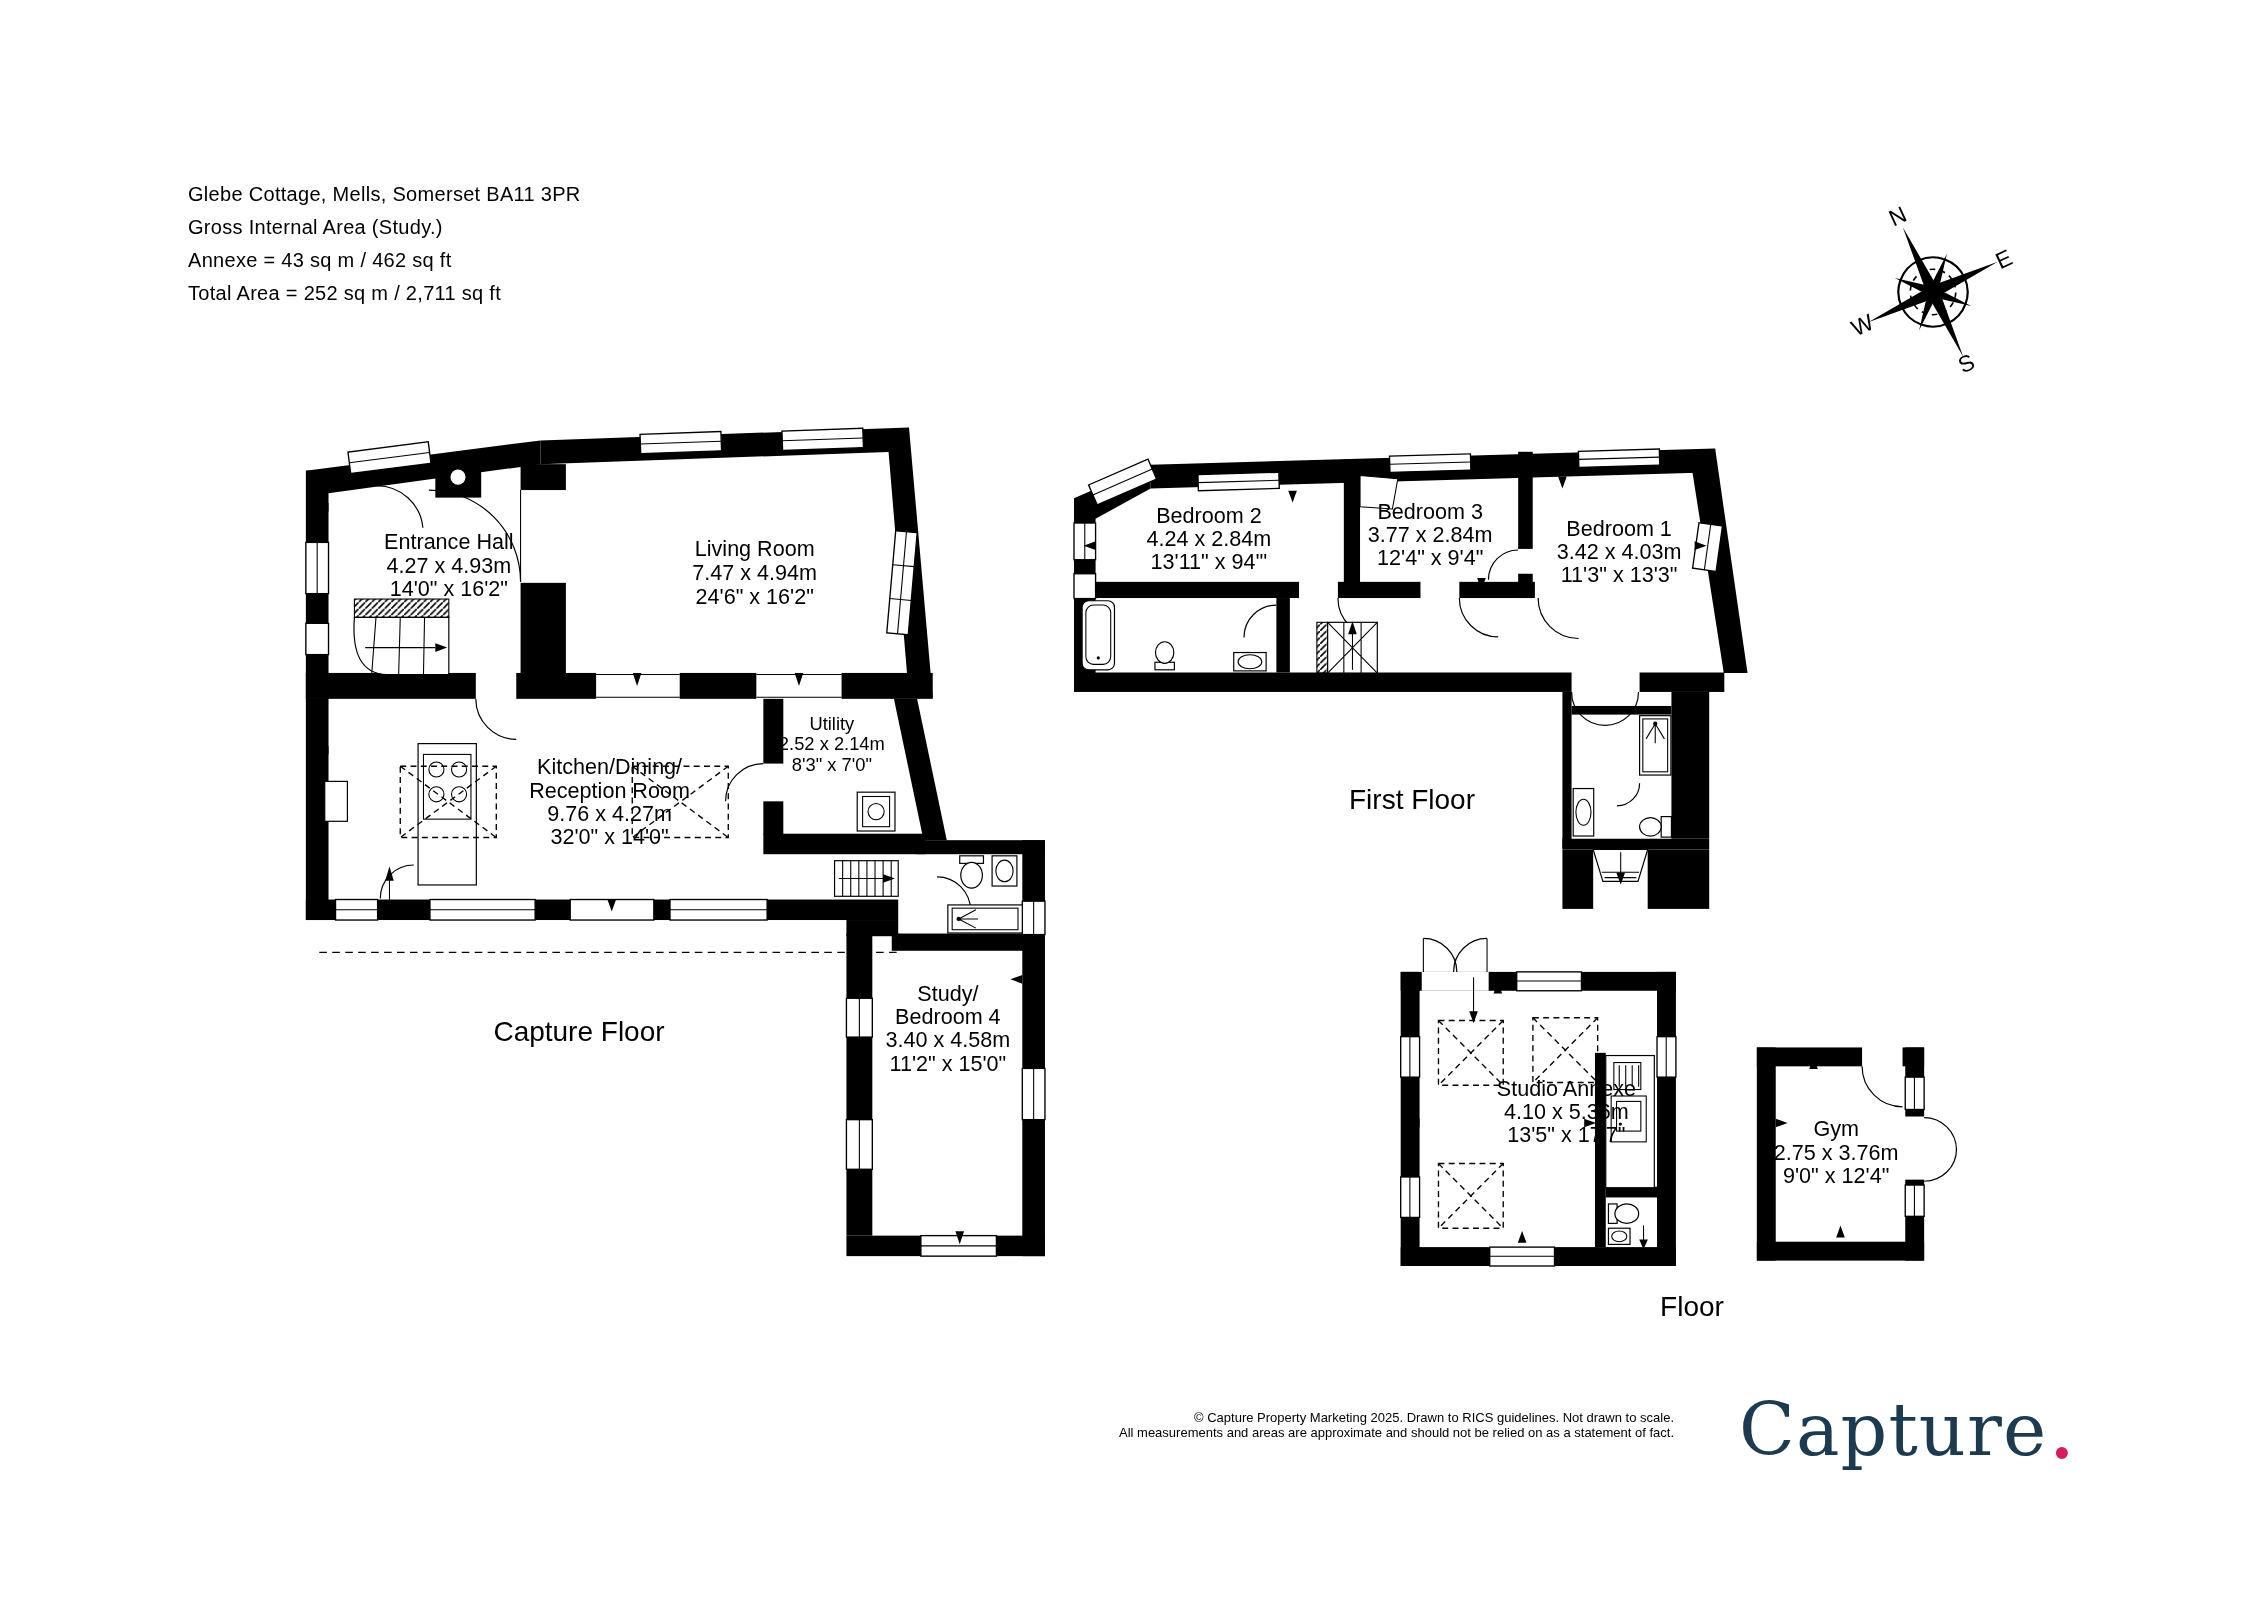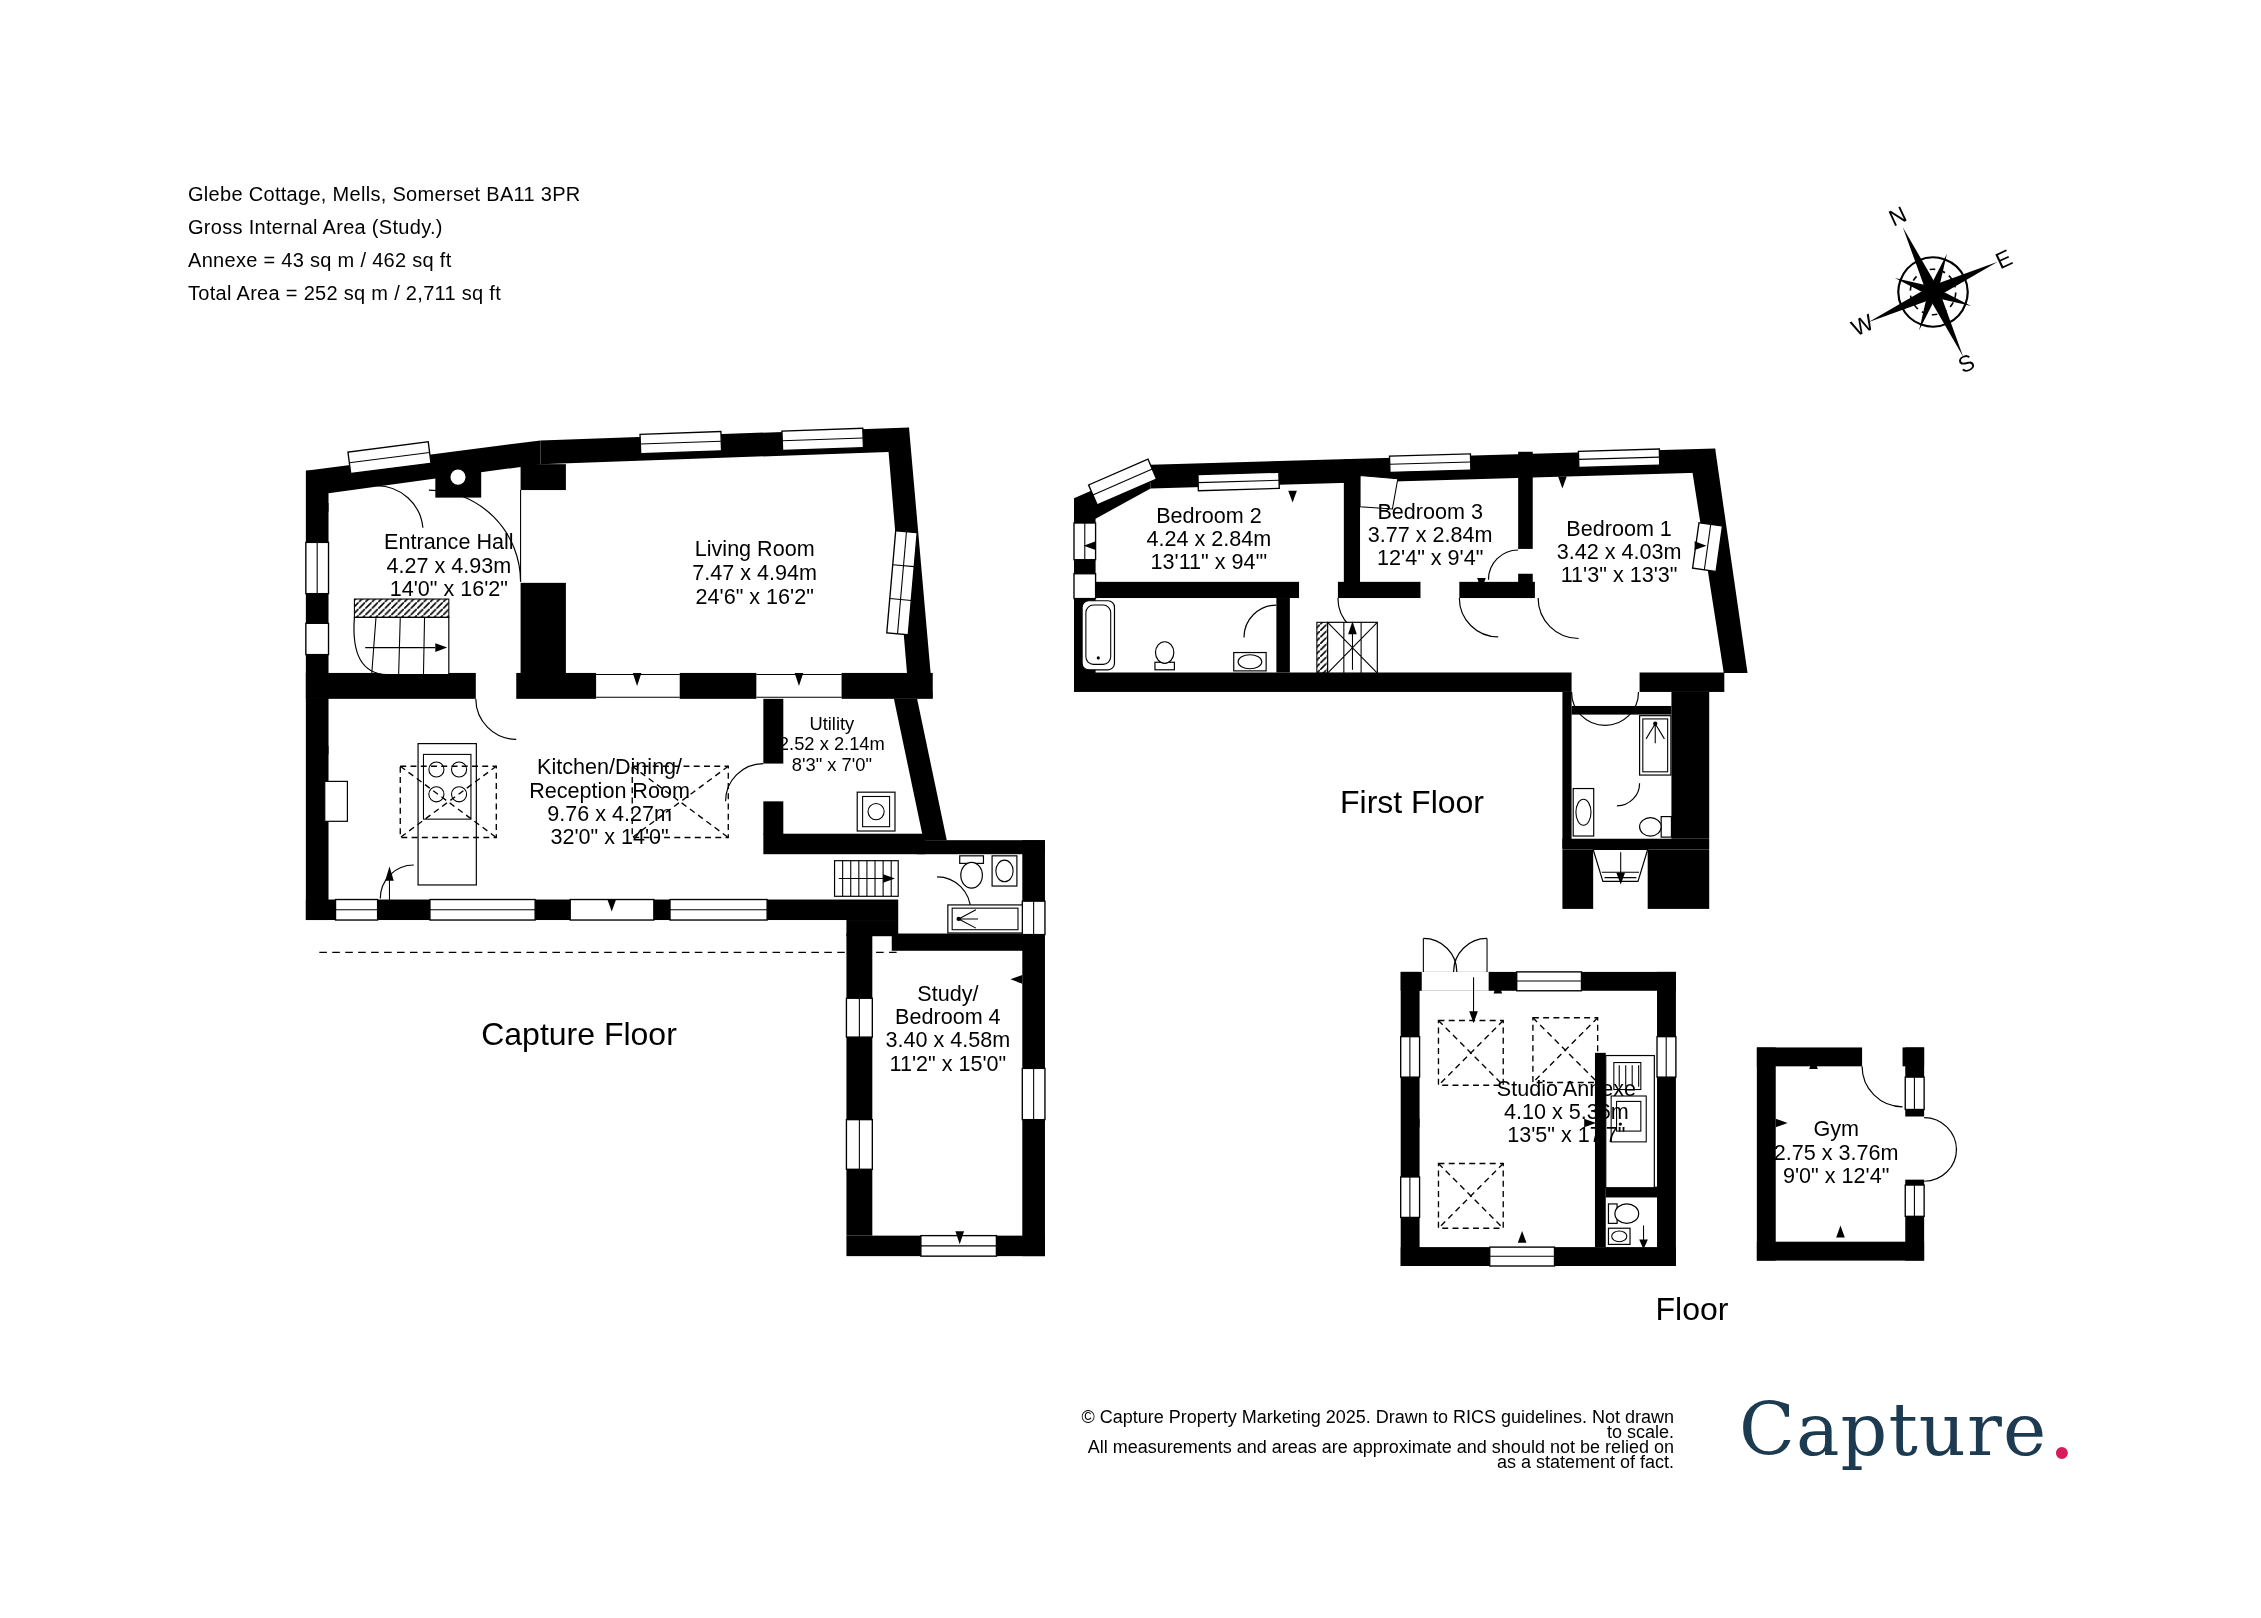--- a/index.html
+++ b/index.html
@@ -1,22 +1,22 @@
 <!DOCTYPE html>
 <html style="font-size:8.6px"><head>
 <meta charset="utf-8">
 <style>
   html,body{margin:0;padding:0;}
   body{width:2261px;height:1619px;background:#ffffff;position:relative;
        font-family:"Liberation Sans",sans-serif;color:#000;overflow:hidden;}
   .abs{position:absolute;}
   .header{left:188px;top:178px;font-size:20px;line-height:33px;letter-spacing:0.3px;}
-  .floor-label{font-size:32px;transform:translateX(-50%);white-space:nowrap;}
+  .floor-label{font-size:28px;transform:translateX(-50%);white-space:nowrap;}
   .disclaimer{left:1080px;top:1410px;width:594px;text-align:right;
-              font-size:18px;line-height:15px;}
+              font-size:13px;line-height:15px;}
   .logo{left:1739px;top:1387px;font-family:"DejaVu Serif","Liberation Serif",serif;
         font-weight:400;font-size:73px;color:#1c3a50;letter-spacing:1.1px;white-space:nowrap;}
   .logo .dot{color:#d81b5d;font-size:92px;line-height:0;vertical-align:-3.2px;}
   svg{position:absolute;overflow:visible;}
   svg text{font-family:"Liberation Sans",sans-serif;fill:#000;text-anchor:middle;}
   .rname{font-size:40px;}
   .rsmall{font-size:34px;}
   .w{fill:#000;stroke:none;}
   .win{fill:#fff;stroke:#000;stroke-width:2.5;}
   .fx{fill:#fff;stroke:#000;stroke-width:2.2;}

